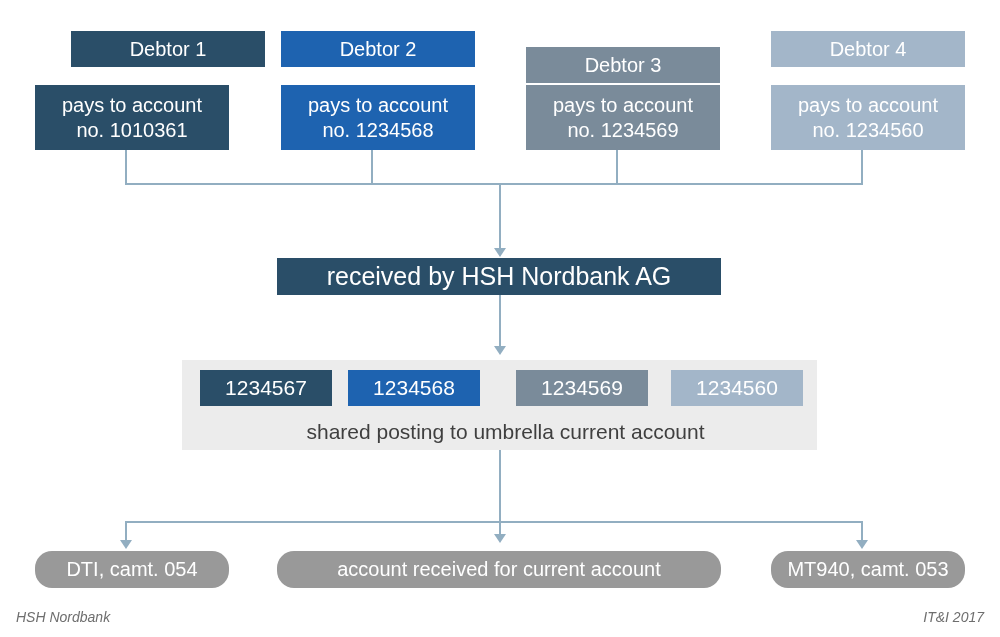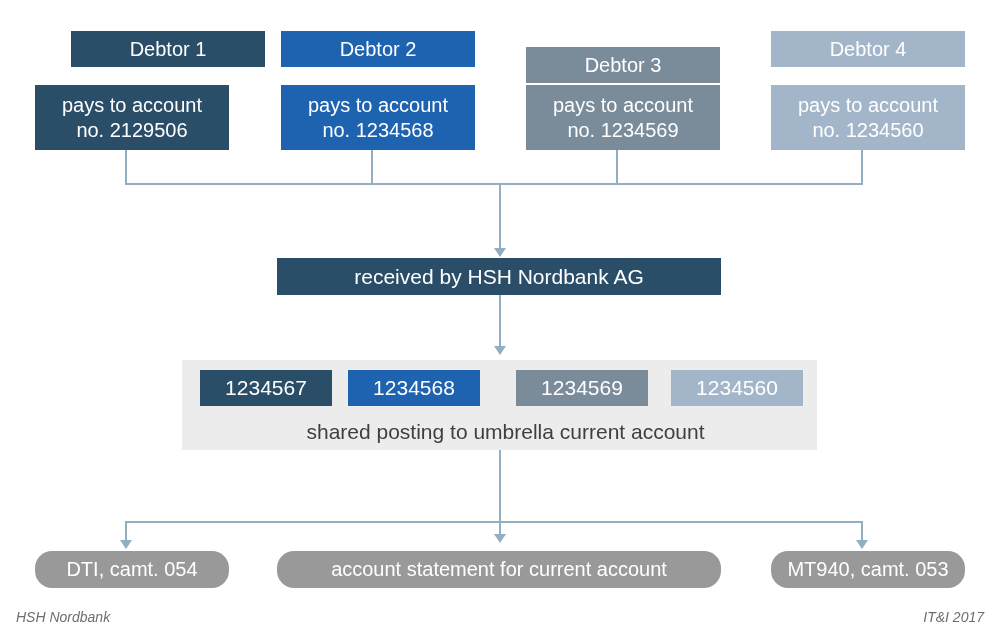--- a/index.html
+++ b/index.html
@@ -38,21 +38,21 @@
     height: 65px;
     font-size: 20px;
     padding: 8px 6px;
     flex-direction: column;
   }
   .debtor-body span { display: block; }
 
   
   .bank-bar {
     height: 37px;
-    font-size: 21px;
+    font-size: 25px;
   }
 
   
   .panel {
     position: absolute;
     background: #ececec;
   }
   .acct-chip {
     position: absolute;
     height: 36px;
@@ -110,21 +110,21 @@
 </head>
 <body>
 
 <div id="stage">
 
   <div class="box debtor-head" style="left:35px; top:31px; width:194px; background:#2a4e68;margin-left:36px;">
     <span>Debtor 1</span>
   </div>
   <div class="box debtor-body" style="left:35px; top:85px; width:194px; background:#2a4e68;">
     <span>pays to account</span>
-    <span>no. 2129506</span>
+    <span>no. 1010361</span>
   </div>
 
   <div class="box debtor-head" style="left:281px; top:31px; width:194px; background:#1e63b0;">
     <span>Debtor 2</span>
   </div>
   <div class="box debtor-body" style="left:281px; top:85px; width:194px; background:#1e63b0;">
     <span>pays to account</span>
     <span>no. 1234568</span>
   </div>
 
@@ -190,21 +190,21 @@
   <div class="arrow" style="left:120px; top:540px;"></div>
 
   <div class="line vline" style="left:861px; top:521px; height:22px;"></div>
   <div class="arrow" style="left:856px; top:540px;"></div>
 
   <div class="box out-box" style="left:35px; top:551px; width:194px;">
     <span>DTI, camt. 054</span>
   </div>
 
   <div class="box out-box" style="left:277px; top:551px; width:444px;">
-    <span>account statement for current account</span>
+    <span>account received for current account</span>
   </div>
 
   <div class="box out-box" style="left:771px; top:551px; width:194px;">
     <span>MT940, camt. 053</span>
   </div>
 
   <div class="footer footer-left">
     <span>HSH Nordbank</span>
   </div>
   <div class="footer footer-right">

